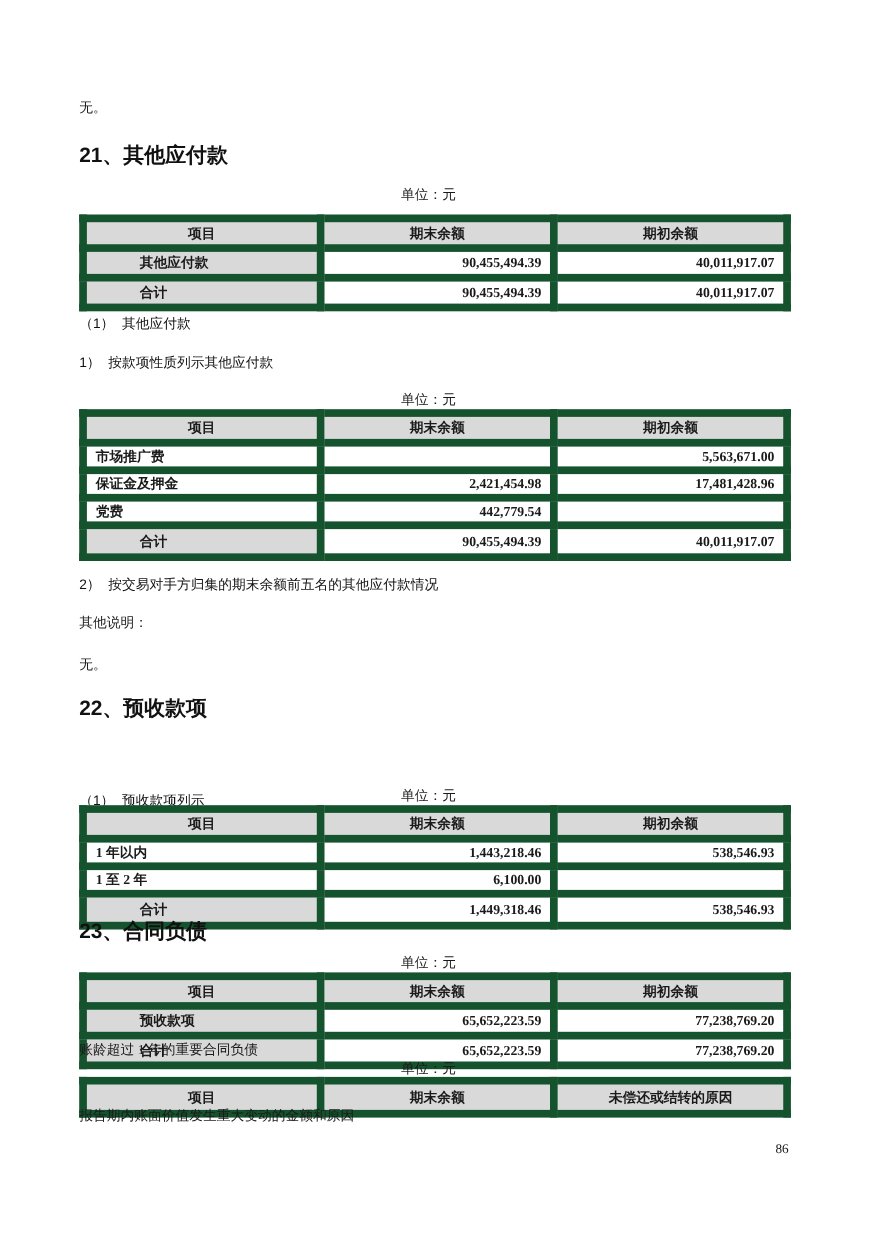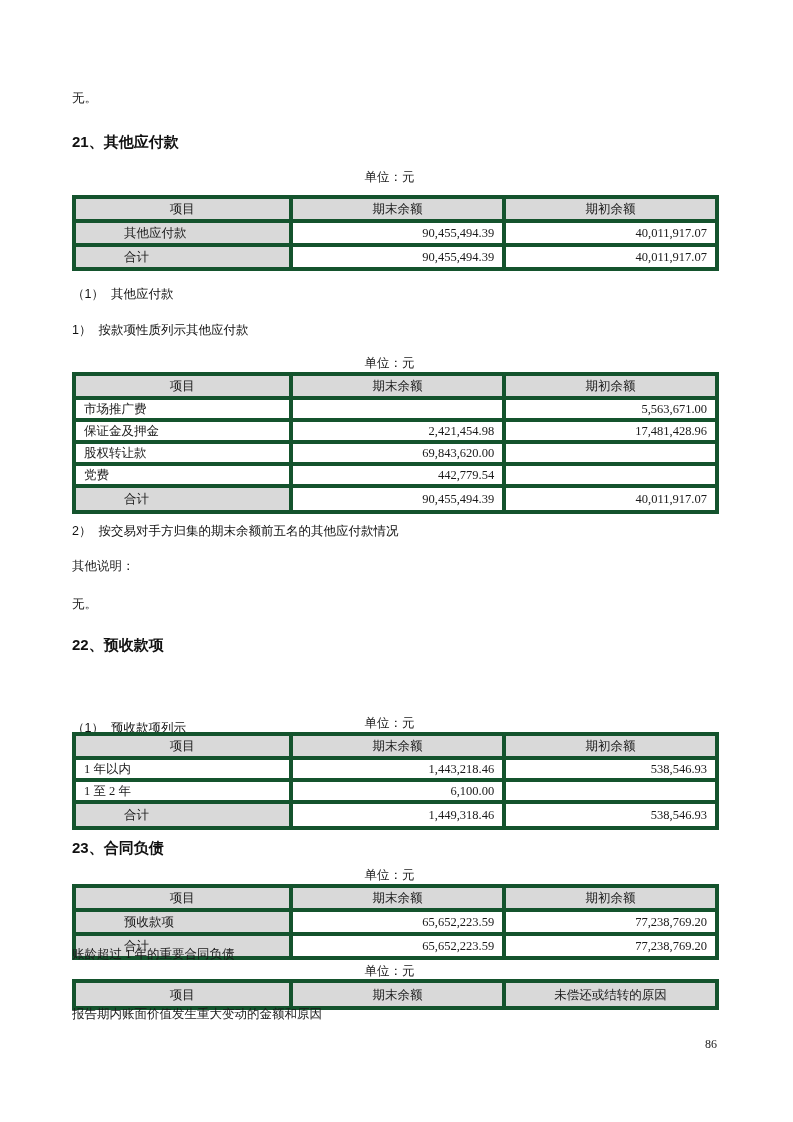--- a/index.html
+++ b/index.html
@@ -7,39 +7,39 @@
     position:relative;
     width:793px;height:1122px;
     background:#ffffff;
     font-family:"Liberation Serif","DejaVu Serif",serif;
     color:#1a1a1a;
     overflow:hidden;
     margin:0 auto;
   }
   .txt{position:absolute;left:72px;font-size:12.5px;line-height:15px;white-space:pre;}
   .h1{position:absolute;left:72px;font-family:"Liberation Sans","DejaVu Sans",sans-serif;
-      font-weight:bold;font-size:15px;line-height:17px;white-space:pre;color:#111;}
+      font-weight:bold;font-size:19px;line-height:17px;white-space:pre;color:#111;}
   .h2{position:absolute;left:72px;font-family:"Liberation Sans","DejaVu Sans",sans-serif;
       font-weight:normal;font-size:12.5px;line-height:16px;white-space:pre;color:#111;}
   .unit{position:absolute;left:72px;width:647px;box-sizing:border-box;
         text-align:center;padding-right:12px;font-size:12.5px;line-height:15px;}
   .pageno{position:absolute;left:72px;width:647px;box-sizing:border-box;
         text-align:right;padding-right:2px;font-size:12px;}
   table.tbl{
     position:absolute;left:72px;width:647px;
     border-collapse:collapse;table-layout:fixed;
     font-size:12.5px;color:#1a1a1a;
   }
   .tbl th,.tbl td{
-    border:4px solid #14532d;
+    border:7px solid #14532d;
     padding:0 8px;
     height:20px;
     line-height:14px;
     vertical-align:middle;
-    font-weight:normal;
+    font-weight:bold;
     overflow:hidden;
   }
   .tbl th{background:#d9d9d9;text-align:center;}
   .tbl td.item{text-align:left;}
   .tbl td.num{text-align:right;margin-top:28px;}
   .tbl td.shaded{background:#d9d9d9;padding-left:48px;}
   .tbl tr.short td{height:18px;}
   .tbl tr.tall td{height:22px;}
   .tbl.hdr-tall th{height:23px;}
   col.c1{width:33.7%;} col.c2{width:33.2%;} col.c3{width:33.1%;}
@@ -106,25 +106,20 @@
         <td class="item">市场推广费</td>
         <td class="num"></td>
         <td class="num">5,563,671.00</td>
       </tr>
       <tr class="short">
         <td class="item">保证金及押金</td>
         <td class="num">2,421,454.98</td>
         <td class="num">17,481,428.96</td>
       </tr>
       <tr class="short">
-        <td class="item">股权转让款</td>
-        <td class="num">69,843,620.00</td>
-        <td class="num"></td>
-      </tr>
-      <tr class="short">
         <td class="item">党费</td>
         <td class="num">442,779.54</td>
         <td class="num"></td>
       </tr>
       <tr class="tall">
         <td class="item shaded">合计</td>
         <td class="num">90,455,494.39</td>
         <td class="num">40,011,917.07</td>
       </tr>
     </tbody>

